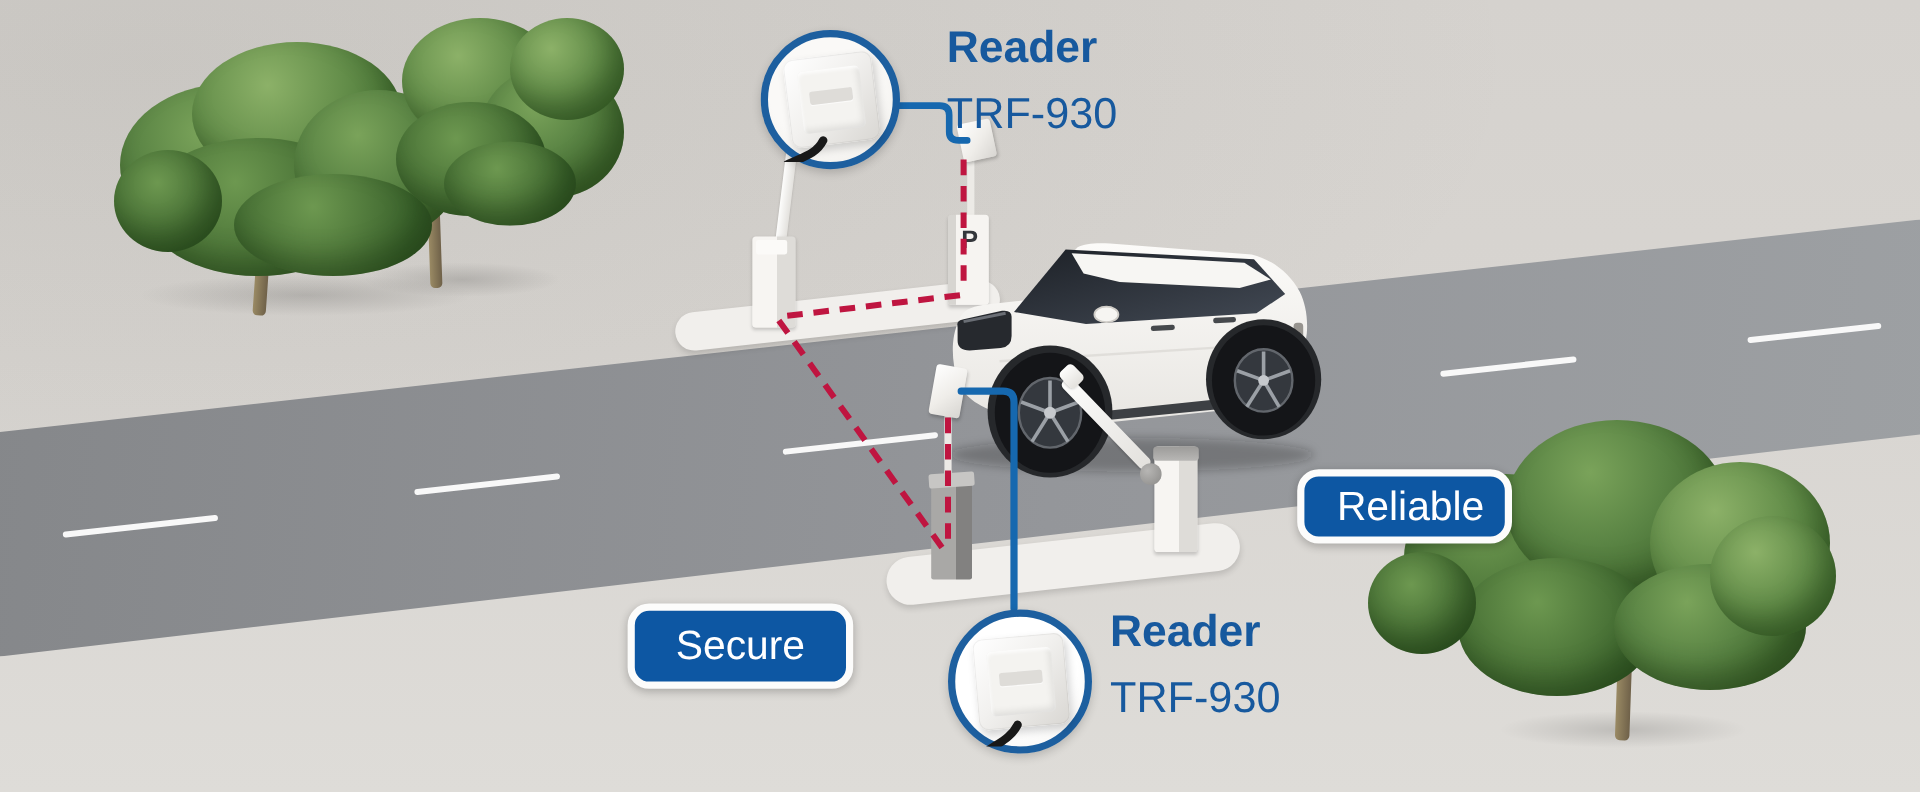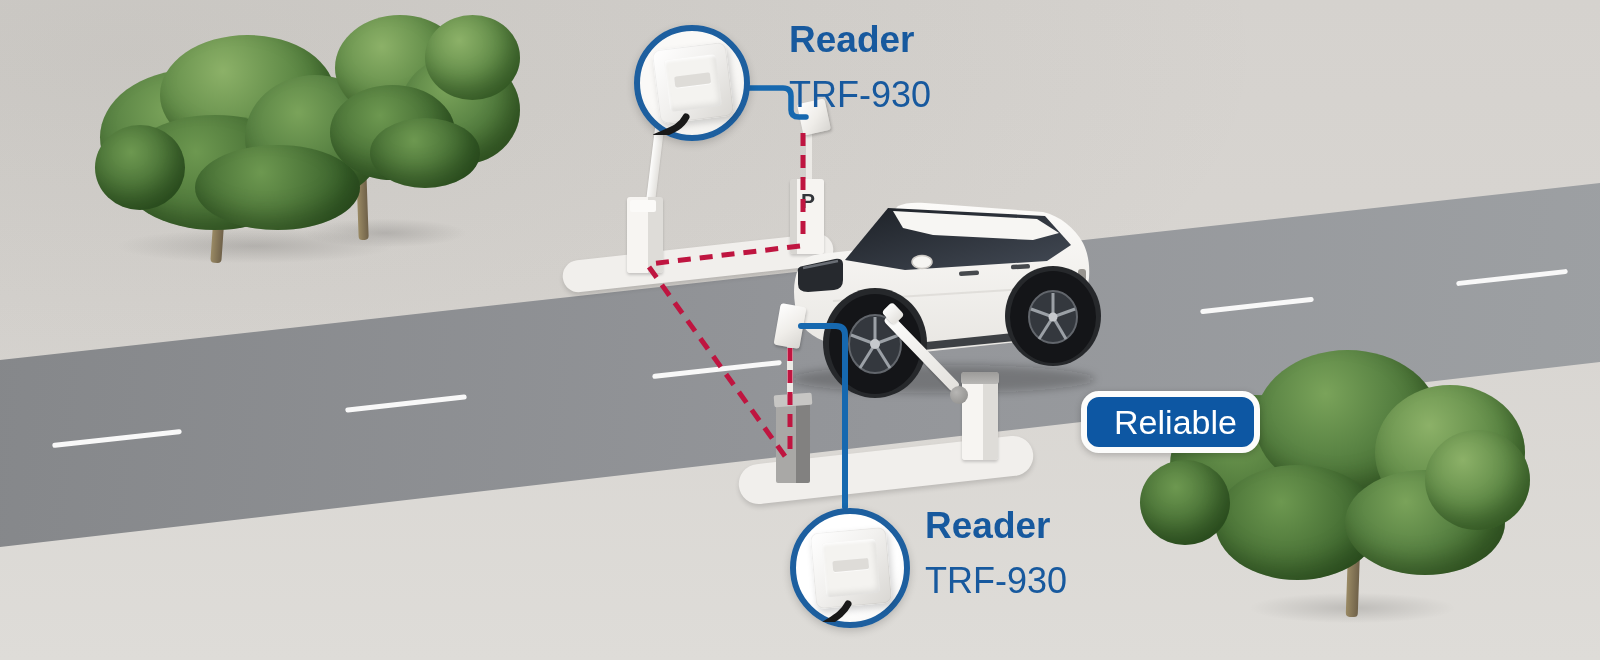--- a/index.html
+++ b/index.html
@@ -224,16 +224,19 @@
 
   <div class="reader-label" style="left:789px;top:21px;">
     <span class="title">Reader</span>
     <span class="model">TRF-930</span>
   </div>
   <div class="reader-label" style="left:925px;top:507px;">
     <span class="title">Reader</span>
     <span class="model">TRF-930</span>
   </div>
 
+  <div class="badge" style="left:523px;top:503px;width:188px;height:71px;">
+    <span>Secure</span>
+  </div>
   <div class="badge" style="left:1081px;top:391px;width:179px;height:62px;padding-left:10px;">
     <span>Reliable</span>
   </div>
 </div>
 
 </body></html>

